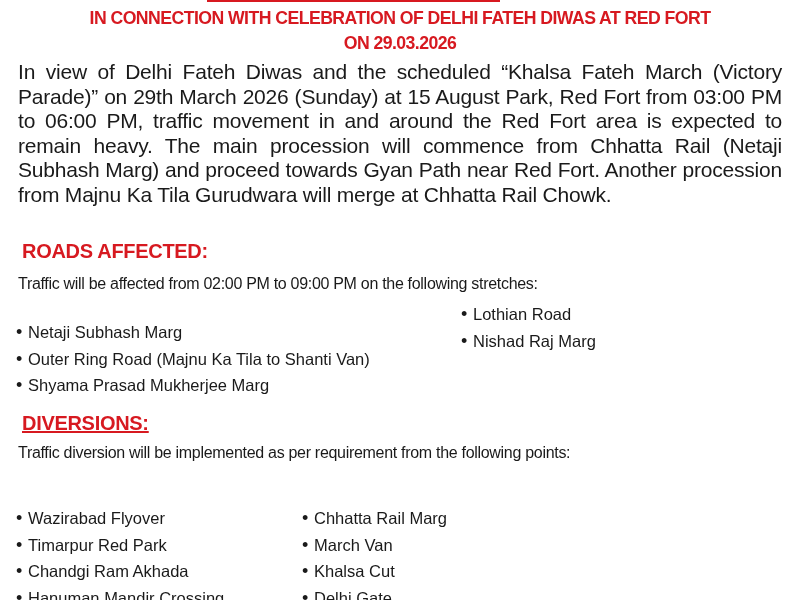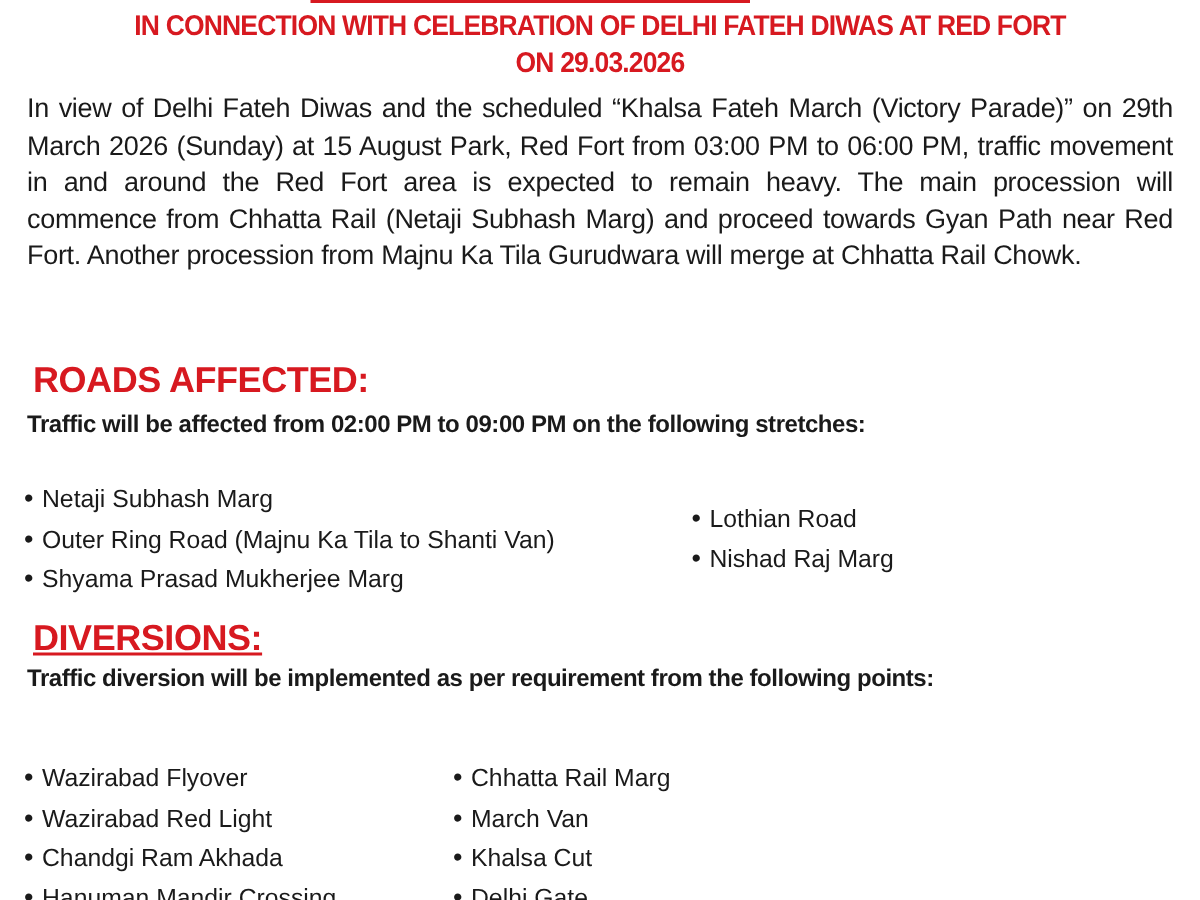--- a/index.html
+++ b/index.html
@@ -8,27 +8,27 @@
     font-family:"Liberation Sans", sans-serif; color:#1a1a1a; position:relative;
   }
   .topline { position:absolute; left:207px; top:0; width:293px; height:2px; background:#d71920; }
   .title {
     position:absolute; left:0; top:5px; width:800px; text-align:center;
     font-family:"Liberation Sans", sans-serif; font-weight:bold; color:#d71920;
     font-size:19px; line-height:25px; letter-spacing:-0.6px; transform:scaleX(0.93);
   }
   .intro {
     position:absolute; left:18px; top:60px; width:764px;
-    font-size:18px; line-height:24.5px; text-align:justify; letter-spacing:-0.2px;
+    font-size:21px; line-height:24.5px; text-align:justify; letter-spacing:-0.2px;
   }
   .heading {
     position:absolute; left:22px; font-weight:bold; color:#d71920;
-    font-size:24px; letter-spacing:-0.3px;
+    font-size:20px; letter-spacing:-0.3px;
   }
-  .lead { position:absolute; left:18px; font-size:16px; letter-spacing:-0.3px;font-weight:bold; }
+  .lead { position:absolute; left:18px; font-size:16px; letter-spacing:-0.3px; }
   .list { position:absolute; margin:0; padding:0; list-style:none; font-size:16.5px; }
   .list li { height:26.5px; line-height:26.5px; white-space:nowrap; }
   .list li::before { content:"\2022"; display:inline-block; width:12px; font-size:18px; }
 </style>
 </head>
 <body>
 
 <div class="topline"></div>
 
 <div class="title">
@@ -39,31 +39,31 @@
 <div class="intro">In view of Delhi Fateh Diwas and the scheduled “Khalsa Fateh March (Victory Parade)” on 29th March 2026 (Sunday) at 15 August Park, Red Fort from 03:00 PM to 06:00 PM, traffic movement in and around the Red Fort area is expected to remain heavy. The main procession will commence from Chhatta Rail (Netaji Subhash Marg) and proceed towards Gyan Path near Red Fort. Another procession from Majnu Ka Tila Gurudwara will merge at Chhatta Rail Chowk.</div>
 
 <div class="heading" style="top:240px;">ROADS AFFECTED:</div>
 <div class="lead" style="top:275px;">Traffic will be affected from 02:00 PM to 09:00 PM on the following stretches:</div>
 
 <ul class="list" style="left:16px; top:319px;">
   <li>Netaji Subhash Marg</li>
   <li>Outer Ring Road (Majnu Ka Tila to Shanti Van)</li>
   <li>Shyama Prasad Mukherjee Marg</li>
 </ul>
-<ul class="list" style="left:461px; top:332px;">
+<ul class="list" style="left:461px; top:301px;">
   <li>Lothian Road</li>
   <li>Nishad Raj Marg</li>
 </ul>
 
 <div class="heading" style="top:412px;text-decoration:underline;">DIVERSIONS:</div>
 <div class="lead" style="top:444px;">Traffic diversion will be implemented as per requirement from the following points:</div>
 
 <ul class="list" style="left:16px; top:505px;">
   <li>Wazirabad Flyover</li>
-  <li>Wazirabad Red Light</li>
+  <li>Timarpur Red Park</li>
   <li>Chandgi Ram Akhada</li>
   <li>Hanuman Mandir Crossing</li>
 </ul>
 <ul class="list" style="left:302px; top:505px;">
   <li>Chhatta Rail Marg</li>
   <li>March Van</li>
   <li>Khalsa Cut</li>
   <li>Delhi Gate</li>
 </ul>
 

